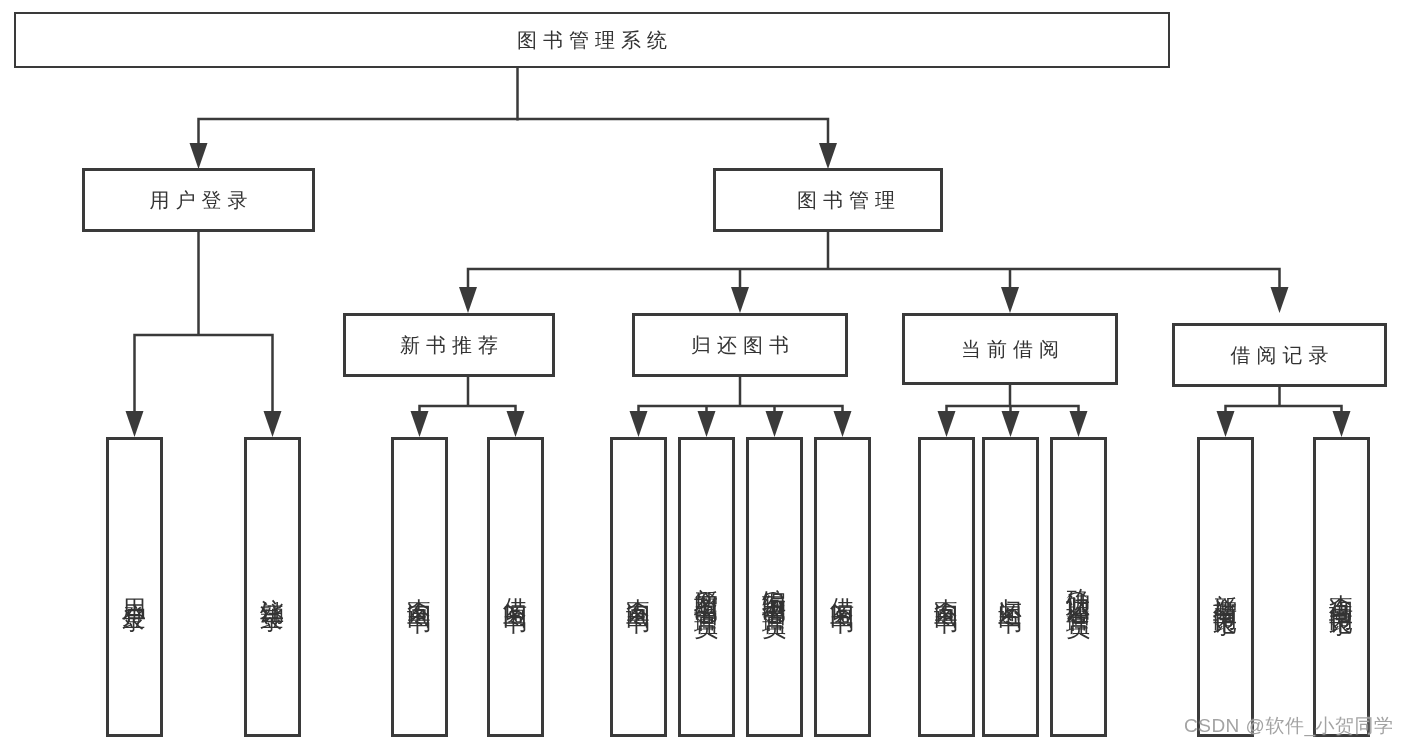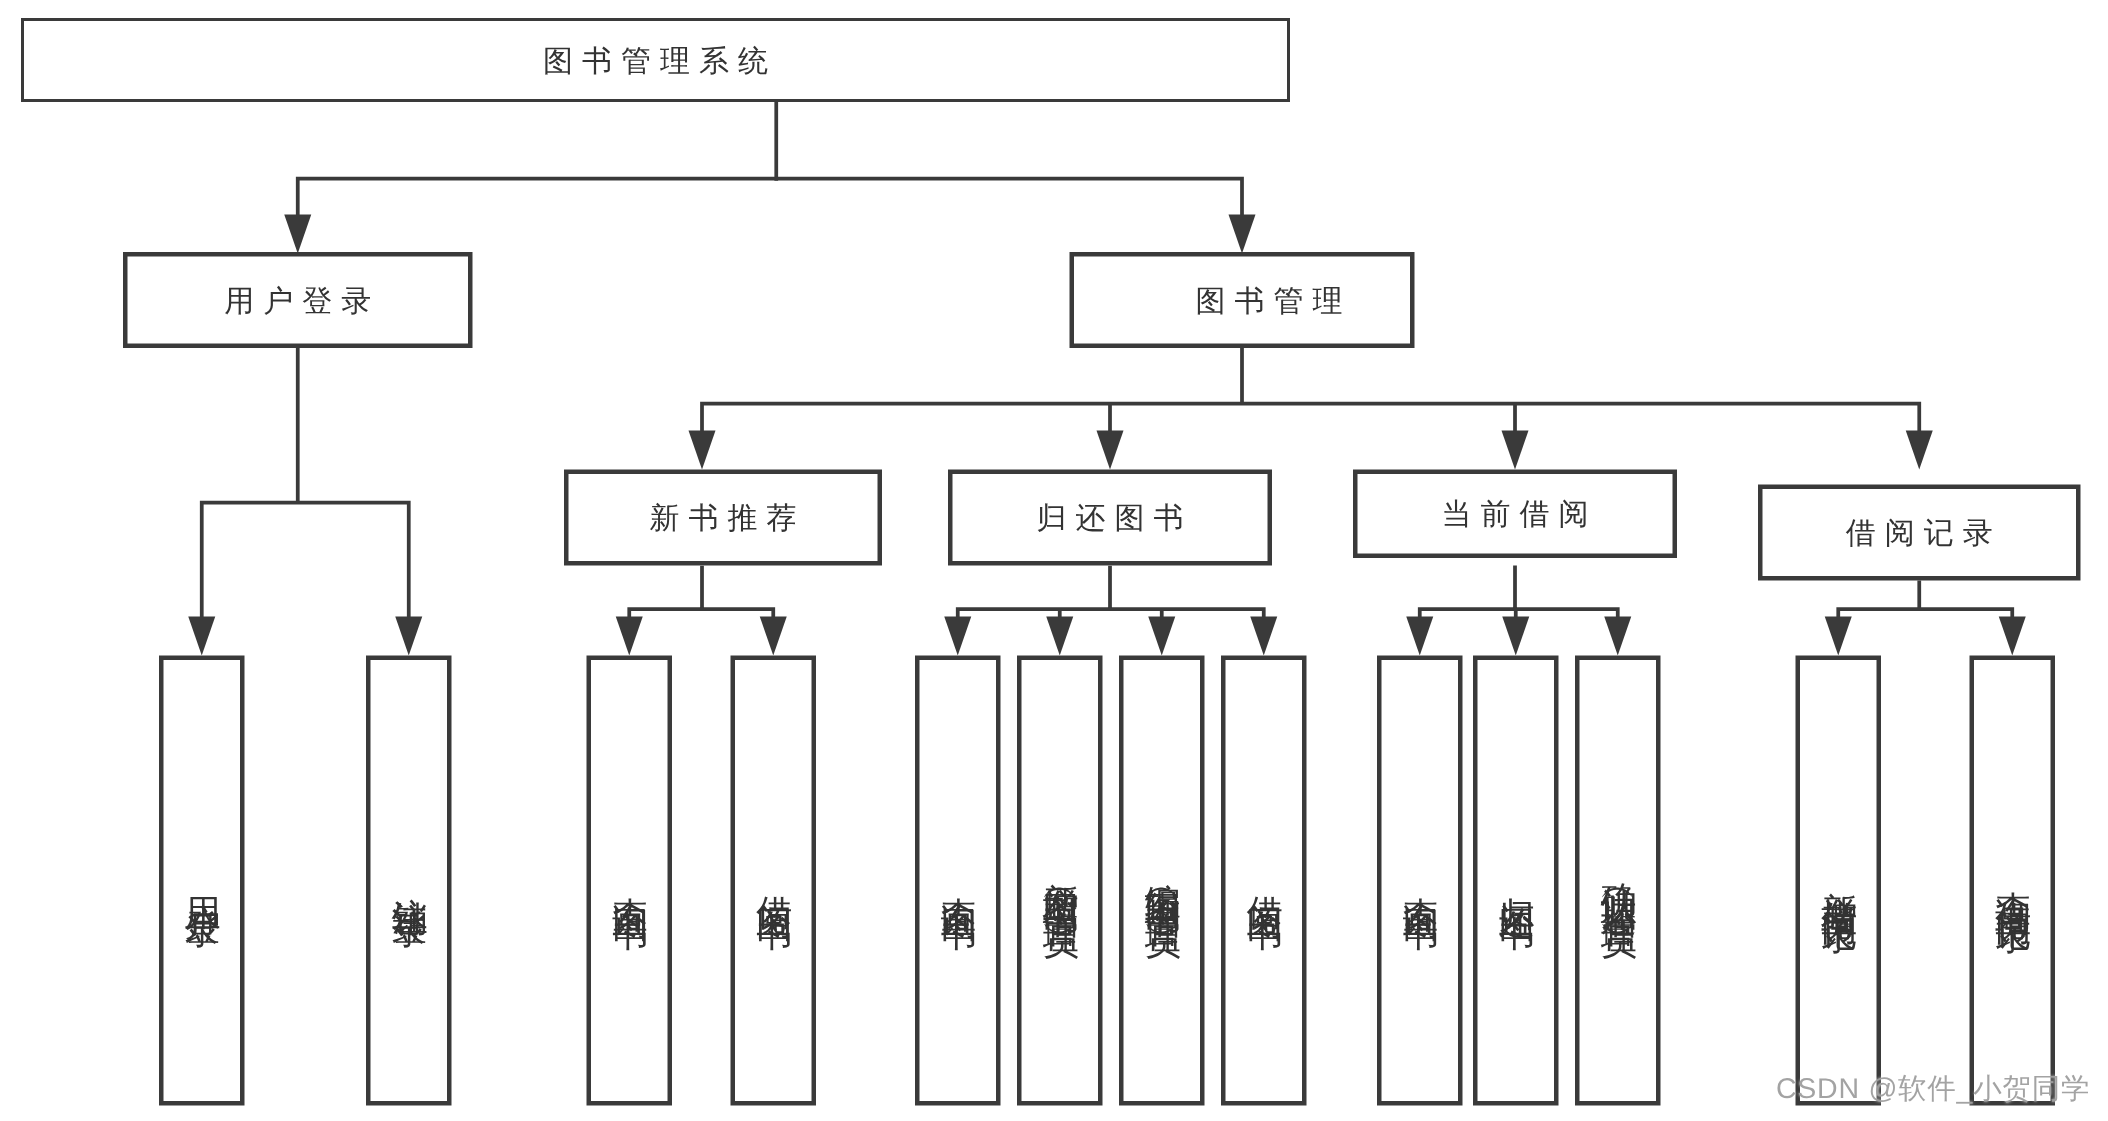--- a/index.html
+++ b/index.html
@@ -80,38 +80,38 @@
       <polygon points="765.5,411 783.5,411 774.5,437"></polygon>
       <polygon points="833.5,411 851.5,411 842.5,437"></polygon>
       <polygon points="937.5,411 955.5,411 946.5,437"></polygon>
       <polygon points="1001.5,411 1019.5,411 1010.5,437"></polygon>
       <polygon points="1069.5,411 1087.5,411 1078.5,437"></polygon>
       <polygon points="1216.5,411 1234.5,411 1225.5,437"></polygon>
       <polygon points="1332.5,411 1350.5,411 1341.5,437"></polygon>
     </g>
   </svg>
 
-  <div class="box hbox root" style="left:14px;top:12px;width:846px;height:56px;">
+  <div class="box hbox root" style="left:14px;top:12px;width:1156px;height:56px;">
     <span class="label">图书管理系统</span>
   </div>
 
   <div class="box hbox" style="left:82px;top:168px;width:233px;height:64px;">
     <span class="label">用户登录</span>
   </div>
   <div class="box hbox" style="left:713px;top:168px;width:230px;height:64px;padding-left:36px;">
     <span class="label">图书管理</span>
   </div>
 
-  <div class="box hbox" style="left:376px;top:313px;width:212px;height:64px;">
+  <div class="box hbox" style="left:343px;top:313px;width:212px;height:64px;">
     <span class="label">新书推荐</span>
   </div>
   <div class="box hbox" style="left:632px;top:313px;width:216px;height:64px;">
     <span class="label">归还图书</span>
   </div>
-  <div class="box hbox" style="left:902px;top:313px;width:216px;height:59px;">
+  <div class="box hbox" style="left:902px;top:313px;width:216px;height:72px;">
     <span class="label">当前借阅</span>
   </div>
   <div class="box hbox" style="left:1172px;top:323px;width:215px;height:64px;">
     <span class="label">借阅记录</span>
   </div>
 
   <div class="box vbox" style="left:106px;top:437px;width:57px;height:300px;">
     <span class="label">用户登录</span>
   </div>
   <div class="box vbox" style="left:244px;top:437px;width:57px;height:300px;">

